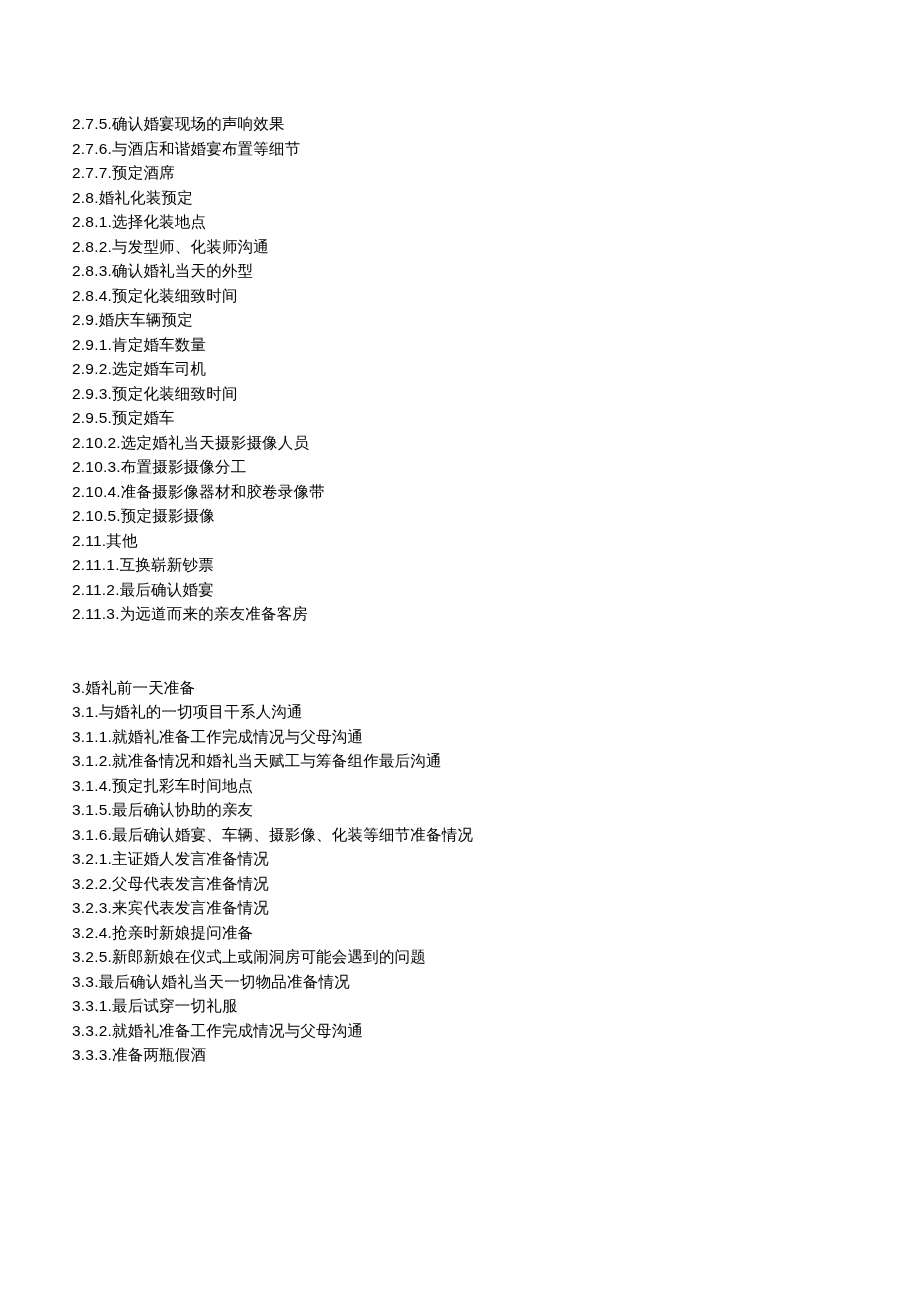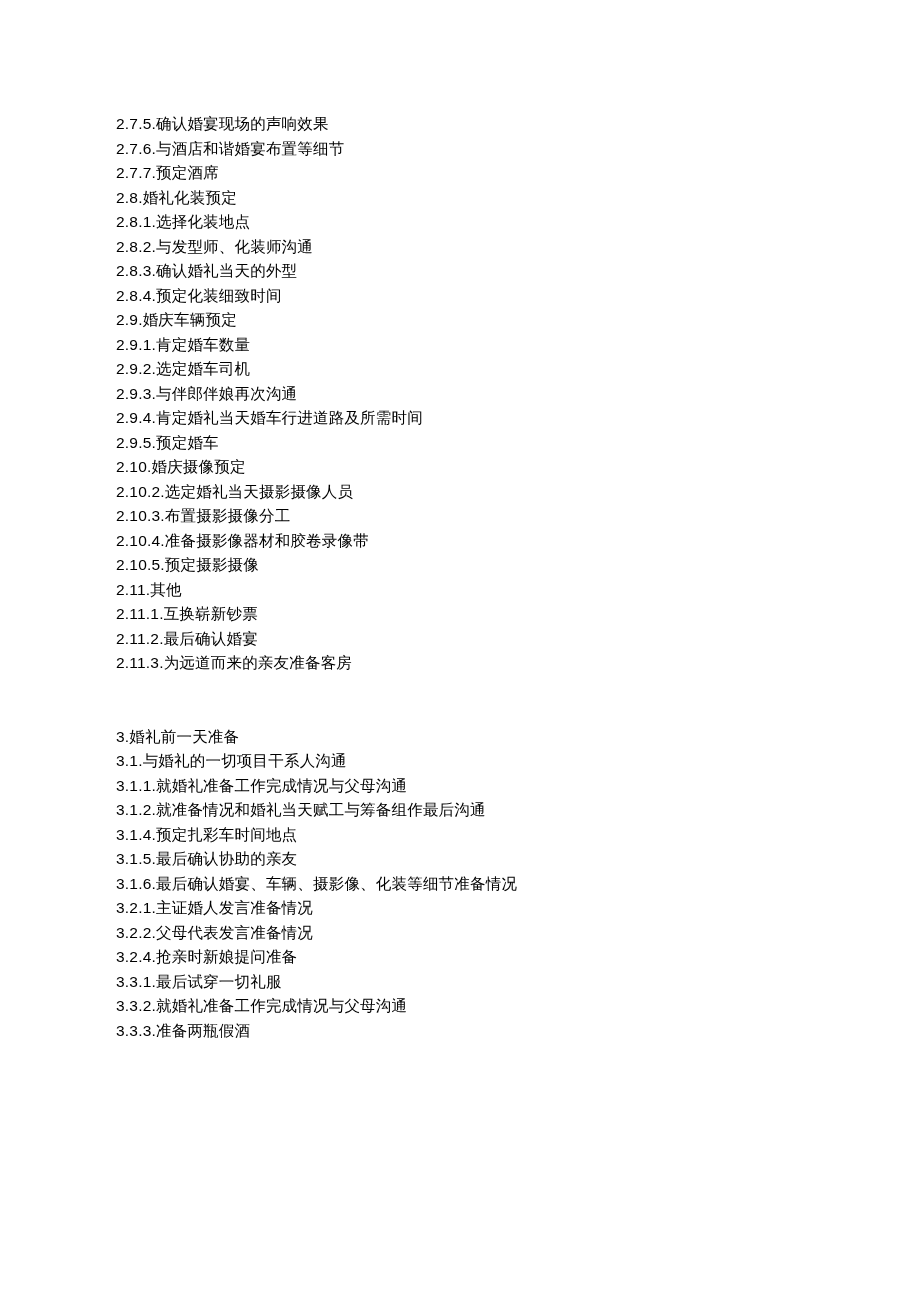--- a/index.html
+++ b/index.html
@@ -2,21 +2,21 @@
 <html><head>
 <meta charset="utf-8">
 <style>
   html, body {
     margin: 0;
     padding: 0;
     background: #ffffff;
     width: 920px;
   }
   .page {
-    padding: 112px 0 0 116px;
+    padding: 112px 0 0 72px;
     font-family: "SimSun", "Songti SC", "Microsoft YaHei", Arial, sans-serif;
     font-size: 15.5px;
     line-height: 24.5px;
     color: #000000;
     letter-spacing: 0.2px;
   }
   .line {
     white-space: nowrap;
   }
   .gap {
@@ -31,39 +31,40 @@
   <div class="line">2.7.6.与酒店和谐婚宴布置等细节</div>
   <div class="line">2.7.7.预定酒席</div>
   <div class="line">2.8.婚礼化装预定</div>
   <div class="line">2.8.1.选择化装地点</div>
   <div class="line">2.8.2.与发型师、化装师沟通</div>
   <div class="line">2.8.3.确认婚礼当天的外型</div>
   <div class="line">2.8.4.预定化装细致时间</div>
   <div class="line">2.9.婚庆车辆预定</div>
   <div class="line">2.9.1.肯定婚车数量</div>
   <div class="line">2.9.2.选定婚车司机</div>
-  <div class="line">2.9.3.与伴郎伴娘再次沟通</div>
-  <div class="line">2.9.4.肯定婚礼当天婚车行进道路及所需时间</div>
+  <div class="line">2.9.3.预定化装细致时间</div>
   <div class="line">2.9.5.预定婚车</div>
-  <div class="line">2.10.婚庆摄像预定</div>
   <div class="line">2.10.2.选定婚礼当天摄影摄像人员</div>
   <div class="line">2.10.3.布置摄影摄像分工</div>
   <div class="line">2.10.4.准备摄影像器材和胶卷录像带</div>
   <div class="line">2.10.5.预定摄影摄像</div>
   <div class="line">2.11.其他</div>
   <div class="line">2.11.1.互换崭新钞票</div>
   <div class="line">2.11.2.最后确认婚宴</div>
   <div class="line">2.11.3.为远道而来的亲友准备客房</div>
   <div class="gap"></div>
   <div class="line">3.婚礼前一天准备</div>
   <div class="line">3.1.与婚礼的一切项目干系人沟通</div>
   <div class="line">3.1.1.就婚礼准备工作完成情况与父母沟通</div>
   <div class="line">3.1.2.就准备情况和婚礼当天赋工与筹备组作最后沟通</div>
   <div class="line">3.1.4.预定扎彩车时间地点</div>
   <div class="line">3.1.5.最后确认协助的亲友</div>
   <div class="line">3.1.6.最后确认婚宴、车辆、摄影像、化装等细节准备情况</div>
   <div class="line">3.2.1.主证婚人发言准备情况</div>
   <div class="line">3.2.2.父母代表发言准备情况</div>
+  <div class="line">3.2.3.来宾代表发言准备情况</div>
   <div class="line">3.2.4.抢亲时新娘提问准备</div>
+  <div class="line">3.2.5.新郎新娘在仪式上或闹洞房可能会遇到的问题</div>
+  <div class="line">3.3.最后确认婚礼当天一切物品准备情况</div>
   <div class="line">3.3.1.最后试穿一切礼服</div>
   <div class="line">3.3.2.就婚礼准备工作完成情况与父母沟通</div>
   <div class="line">3.3.3.准备两瓶假酒</div>
 </div>
 
 </body></html>

